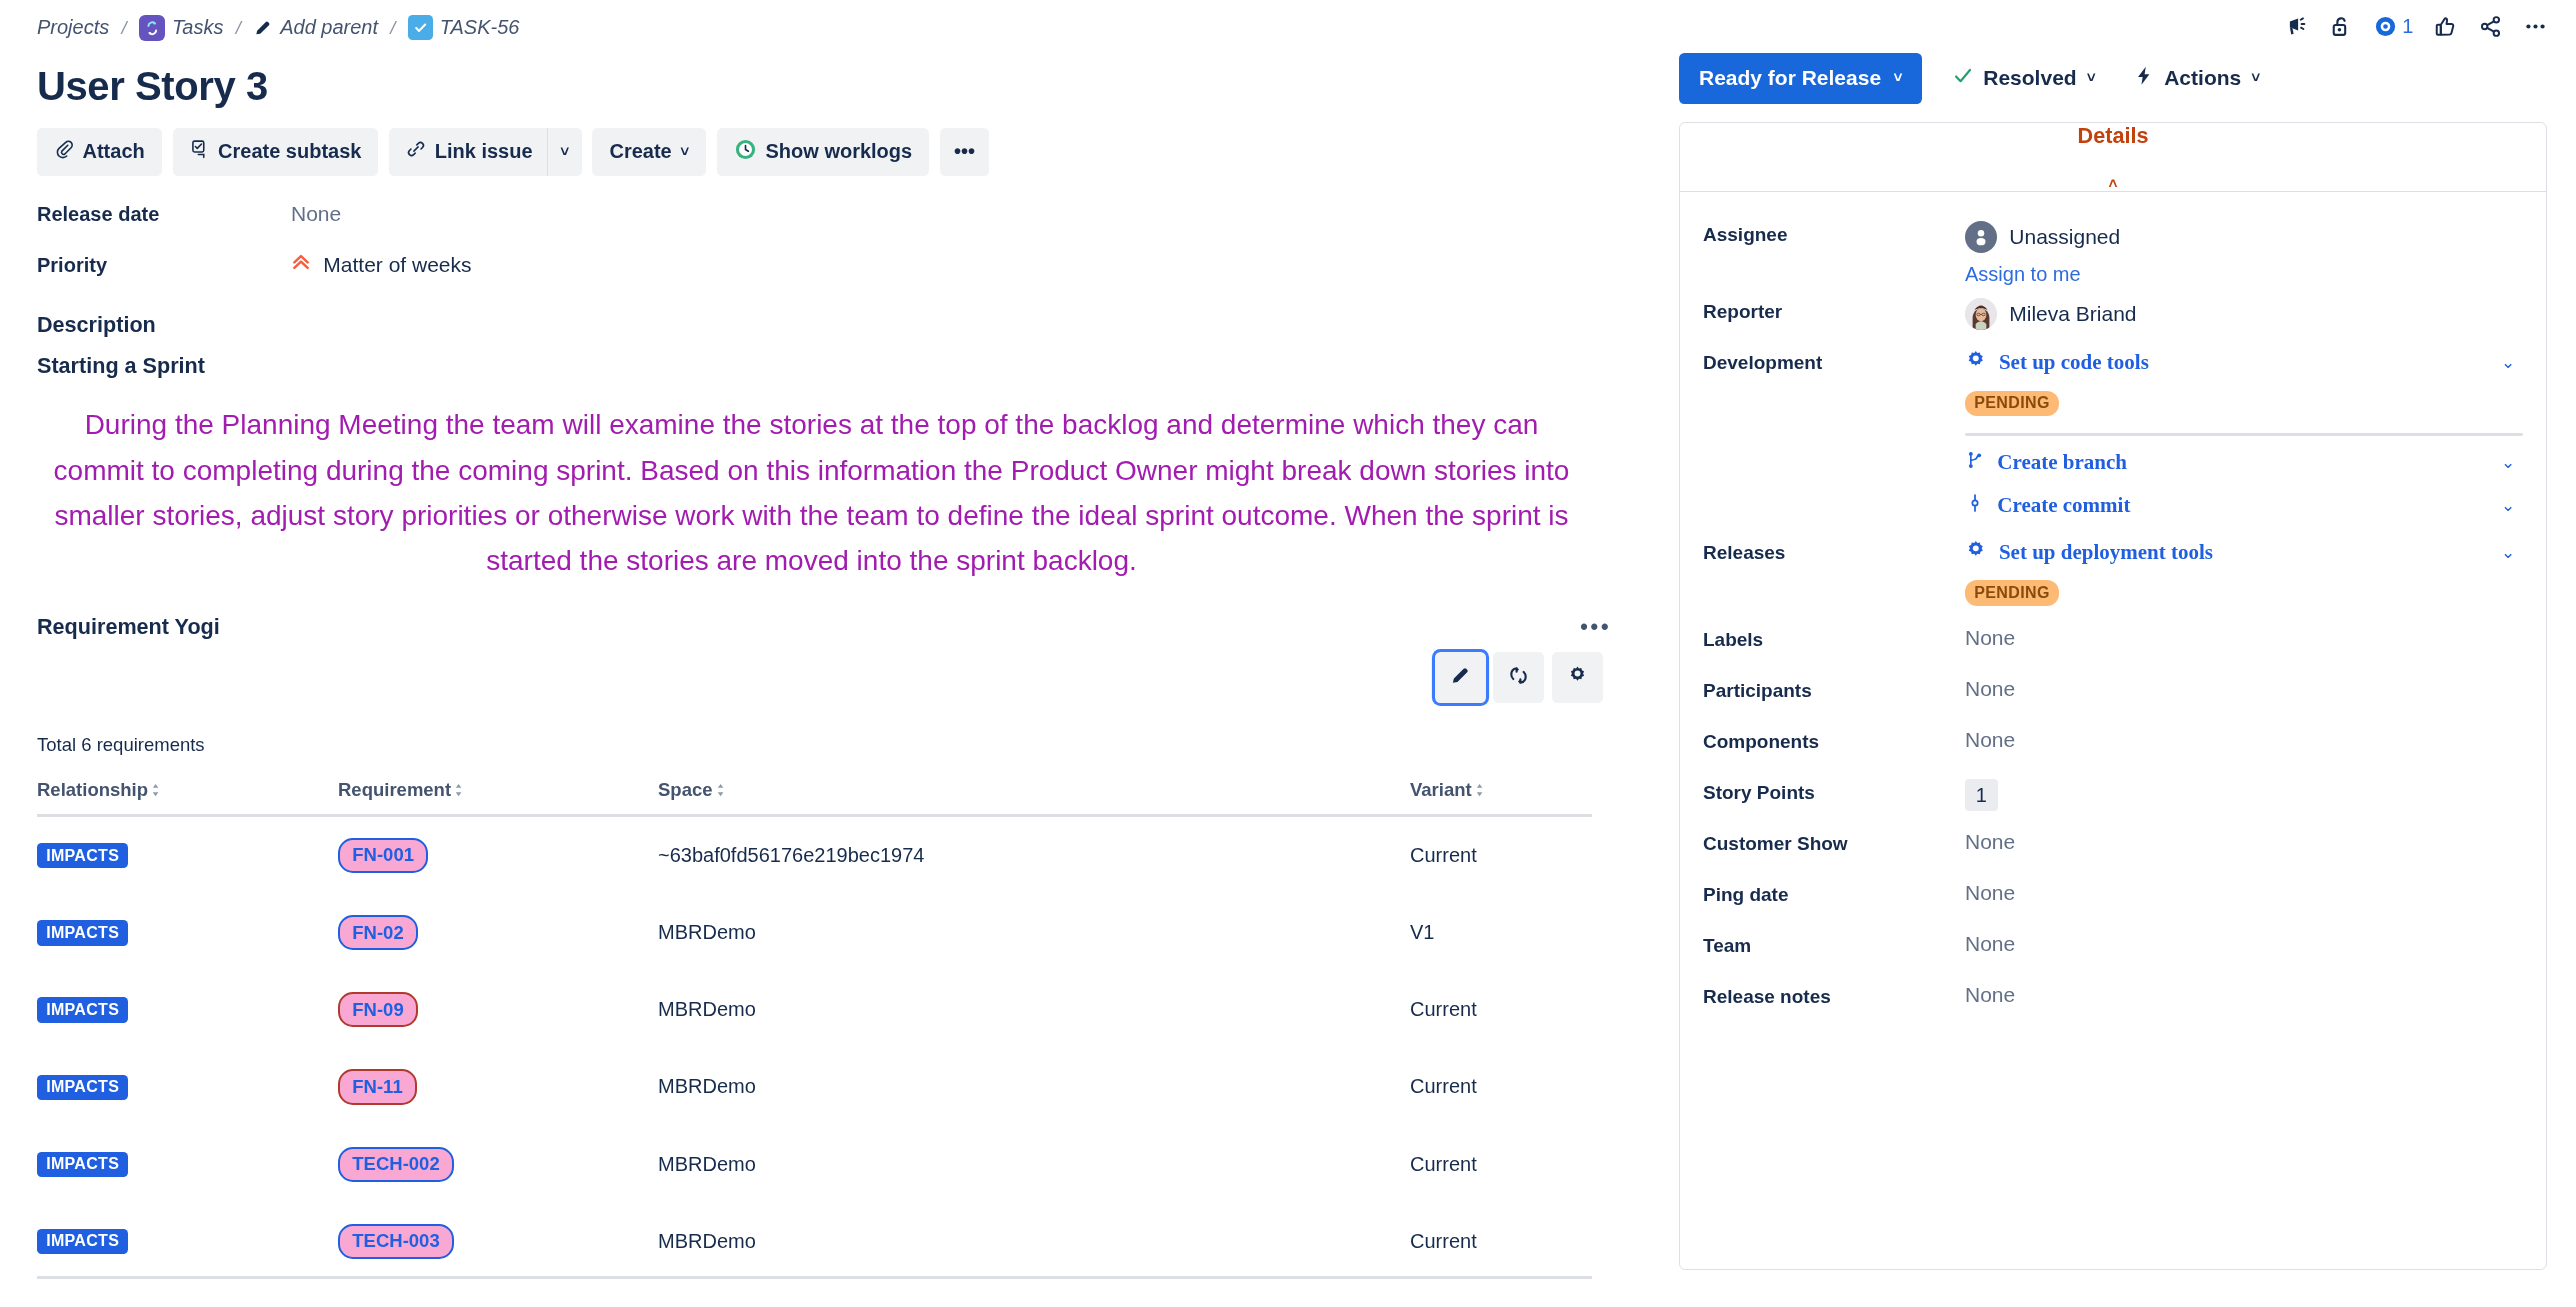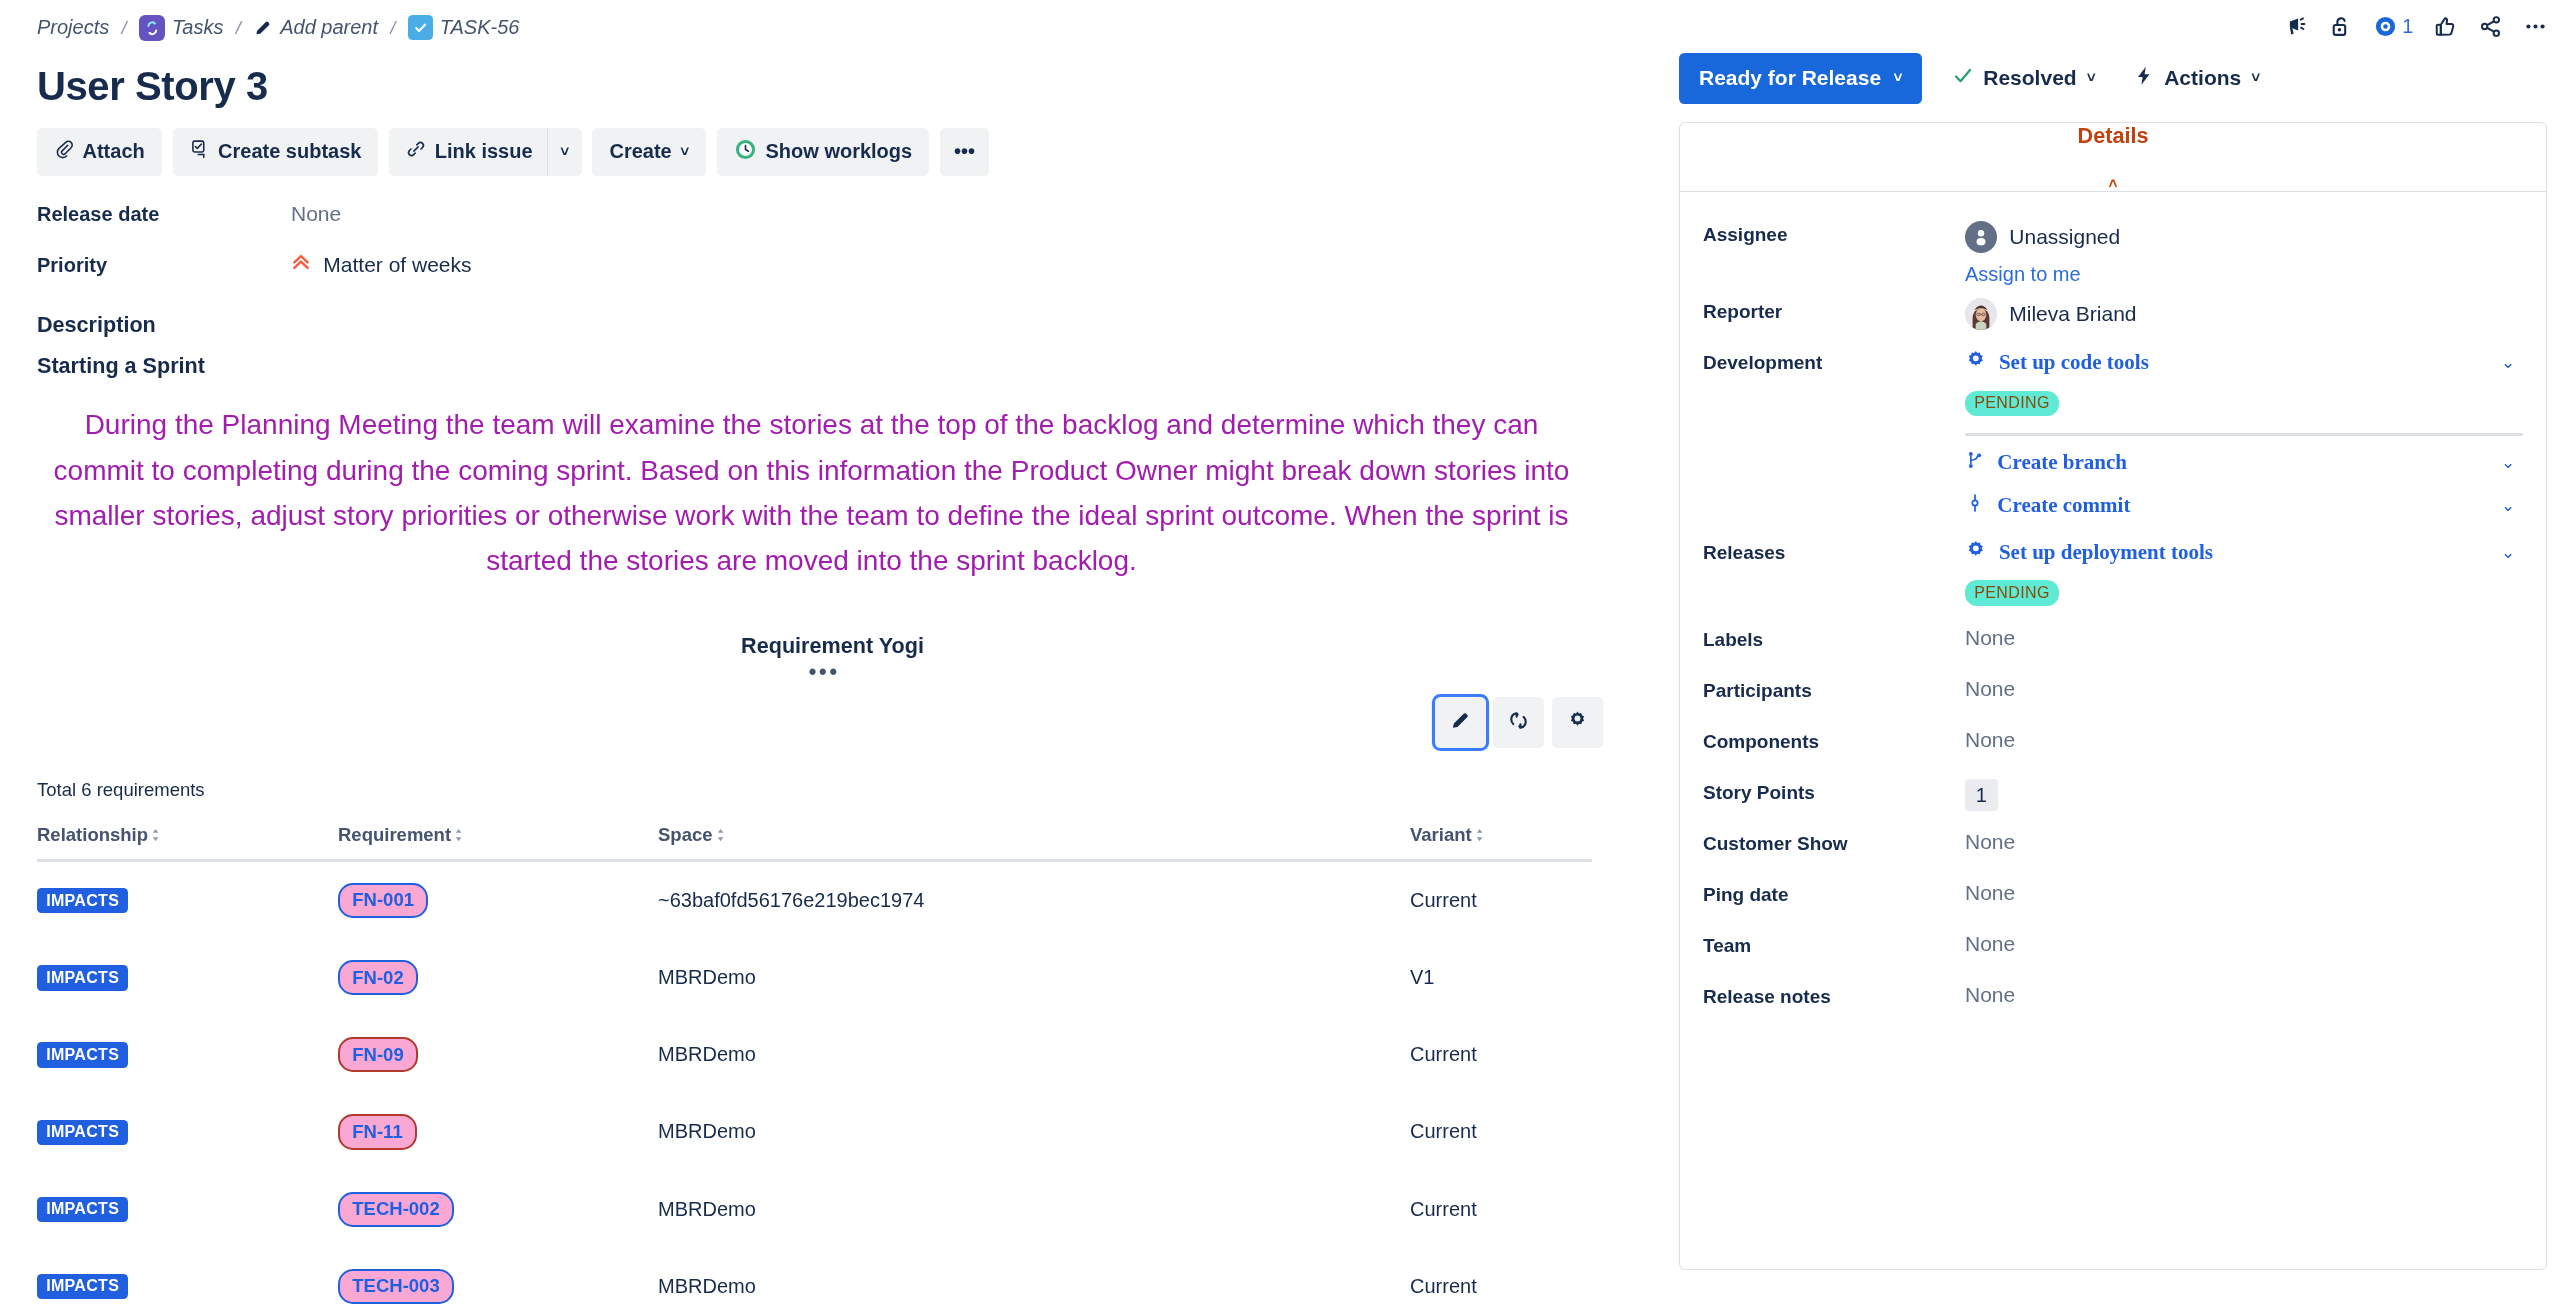--- a/index.html
+++ b/index.html
@@ -60,21 +60,21 @@
   .fieldrow .fv { font-size: 21px; color: #626F86; display: flex; align-items: center; gap: 12.3px; }
   .fieldrow .fv.dark { color: #172B4D; }
 
   .section-label { font-size: 21.6px; font-weight: 700; margin-top: 35px; color: #172B4D; }
   .subhead { font-size: 21.6px; font-weight: 700; margin-top: 15.4px; color: #172B4D; }
   .desc-para {
     font-size: 28px; line-height: 1.62; color: #a21caf;
     margin-top: 23px; max-width: 1549px; text-align: center;
   }
 
-  .ry-header { display: flex; align-items: center; justify-content: space-between; margin-top: 49px; flex-direction: column; }
+  .ry-header { display: flex; align-items: center; justify-content: space-between; margin-top: 30px; }
   .ry-title { font-size: 21.6px; font-weight: 700; color: #172B4D; }
   .ry-more { color: #44546F; font-size: 23px; letter-spacing: 2.3px; cursor: pointer; padding-right: 17px;}
 
   .ry-actions { display: flex; justify-content: flex-end; gap: 7.7px; margin-top: 10.8px; padding-right: 25px; }
   .ry-act {
     width: 51px; height: 51px; border-radius: 5.4px; background: #F1F2F4;
     display: inline-flex; align-items: center; justify-content: center; cursor: pointer;
     border: none;
   }
   .ry-act.focused { box-shadow: 0 0 0 3.1px #3B7CFF; background: #F1F2F4; }
@@ -168,22 +168,22 @@
   }
   .assign-link { display: inline-block; color: #2D6CDF; font-size: 20px; margin-top: 9.2px; cursor: pointer; }
 
   .devline {
     display: flex; align-items: center; justify-content: space-between;
     padding-right: 7.7px;
   }
   .devlink { display: inline-flex; align-items: center; gap: 12.3px; color: #1F5FE0; font-size: 21px; font-weight: 600; cursor: pointer; font-family: Liberation Serif, serif; }
   .chev-blue { color: #1F5FE0; font-size: 17px; }
   .badge-pending {
-    display: inline-block; background: #5eead4; color: #8A4A0B;
-    font-size: 16px; font-weight: 400; letter-spacing: 0.4px;
+    display: inline-block; background: #fdba74; color: #8A4A0B;
+    font-size: 16px; font-weight: 700; letter-spacing: 0.4px;
     padding: 4.6px 9.2px; border-radius: 12px; margin-top: 14px; line-height: 1;
   }
   .dev-sep { height: 3.1px; background: #DCDFE4; margin: 17px 0 14px 0; border-radius: 1.5px; }
   .storypoint-pill {
     display: inline-block; background: #EBECF0; color: #172B4D;
     font-size: 20px; padding: 3.1px 10.8px; border-radius: 3.9px; line-height: 1.3;
   }
 </style>
 </head>
 <body>

